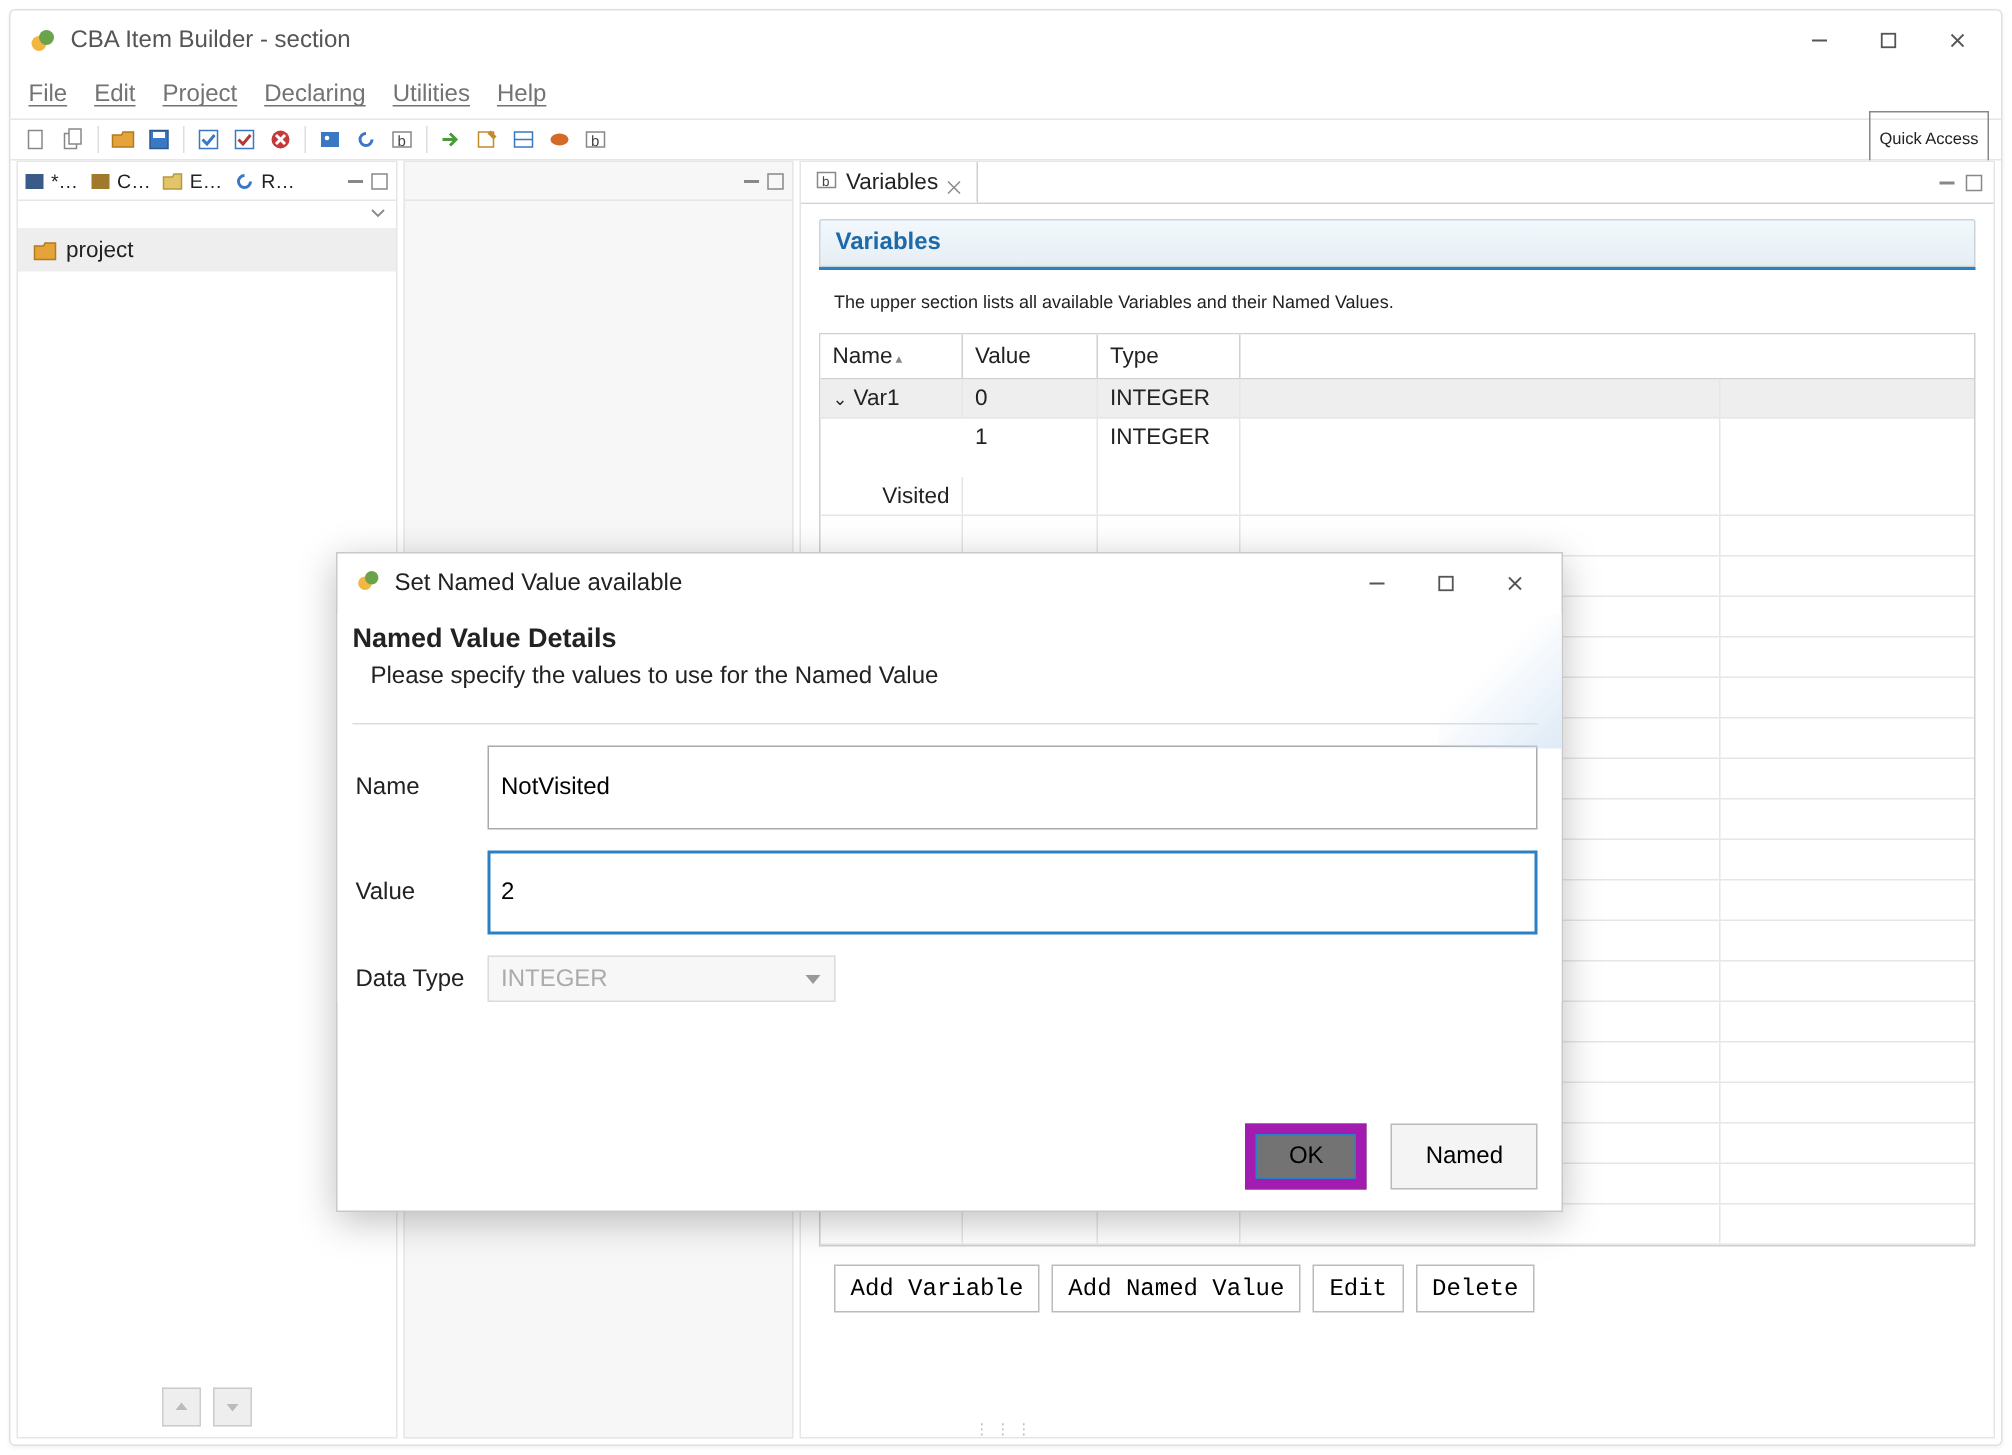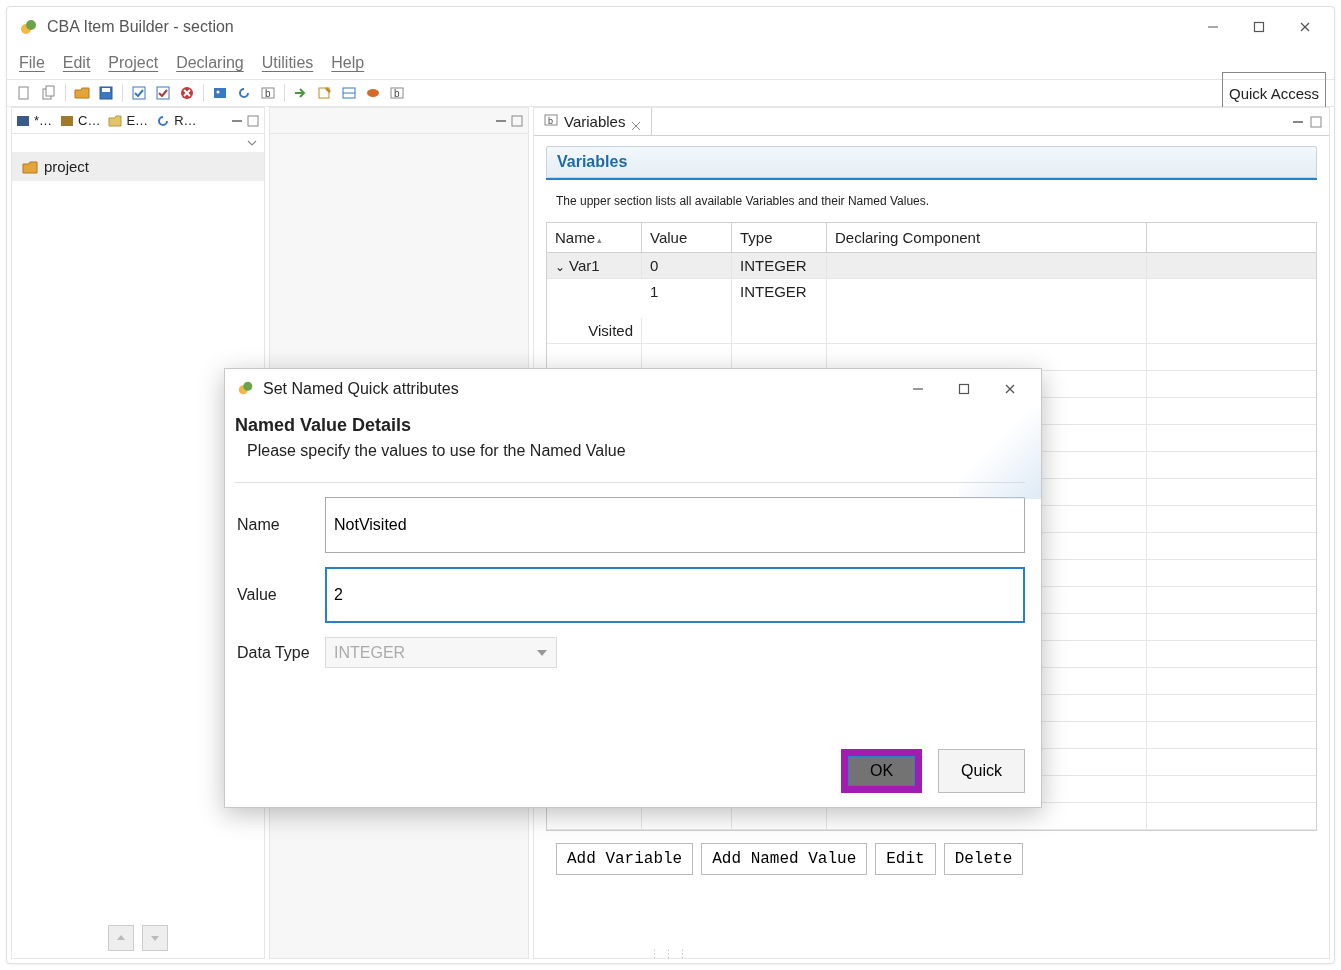--- a/index.html
+++ b/index.html
@@ -18,21 +18,21 @@
   
   .menubar { height:32px; display:flex; align-items:center; gap:18px; padding:0 12px; font-size:16px; }
   .menuitem { color:#737373; }
   .menuitem .ul { text-decoration:underline; text-underline-offset:3px; }
 
   
   .toolbar { height:28px; border-top:1px solid #e6e6e6; border-bottom:1px solid #e6e6e6; background:#fff; display:flex; align-items:center; padding:0 8px; gap:4px; }
   .toolbar .sep { width:1px; height:18px; background:#ddd; margin:0 2px; }
   .tbtn { width:20px; height:20px; display:flex; align-items:center; justify-content:center; }
   .tbtn svg { width:16px; height:16px; }
-  .toolbar .qa { margin-left:auto; border:1px solid #888; padding:12px 6px; font-size:15px; }
+  .toolbar .qa { margin-left:auto; border:1px solid #888; padding:12px 6px; font-size:11px; }
 
   
   .content { position:absolute; top:100px; bottom:4px; left:4px; right:4px; display:flex; gap:4px; }
 
   
   .left { width:254px; background:#fff; border:1px solid #e6e6e6; display:flex; flex-direction:column; }
   .tabrow { height:26px; display:flex; align-items:center; border-bottom:1px solid #e6e6e6; font-size:13px; }
   .tab { display:flex; align-items:center; gap:4px; padding:0 4px; height:100%; }
   .tab .ticon2 { width:14px; height:14px; display:inline-block; }
   .tabrow .ctrls { margin-left:auto; display:flex; gap:2px; padding-right:4px; }
@@ -342,21 +342,20 @@
         <div class="panelbody">
           <div class="sectionbar">Variables</div>
           <div class="hr-blue"></div>
           <div class="desc">The upper section lists all available Variables and their Named Values.</div>
 
           <div class="grid">
             <div class="ghead">
               <div class="gh c-name"><span>Name</span><span class="sort">▴</span></div>
               <div class="gh c-value">Value</div>
               <div class="gh c-type">Type</div>
-              <div class="gh c-decl">Declaring Component</div>
               <div class="gh c-end"></div>
             </div>
             <div id="gridrows">
                 <div class="grow selrow">
                   <div class="gc c-name" style=""><span class="expand">⌄</span>Var1</div>
                   <div class="gc c-value">0</div>
                   <div class="gc c-type">INTEGER</div>
                   <div class="gc c-decl"></div>
                   <div class="gc c-end"></div>
                 </div>
@@ -509,21 +508,21 @@
     <div class="bottom-handle">⋮⋮⋮</div>
   </div>
 
   <div class="dialog">
     <div class="dtitle">
       <span><svg width="18" height="18" viewBox="0 0 20 20">
             <circle cx="7" cy="12" r="5" fill="#f4b642"></circle>
             <circle cx="12" cy="8" r="5" fill="#6aa44a"></circle>
           </svg></span>
       <span style="width:8px"></span>
-      <span class="title">Set Named Quick attributes</span>
+      <span class="title">Set Named Value available</span>
       <span class="spacer"></span>
       <div class="winbtn">
           <svg viewBox="0 0 12 12">
             <line x1="1" y1="6" x2="11" y2="6" stroke="#555" stroke-width="1.2"></line>
           </svg>
         </div>
       <div class="winbtn">
           <svg viewBox="0 0 12 12">
             <rect x="1.5" y="1.5" width="9" height="9" fill="none" stroke="#555" stroke-width="1.2"></rect>
           </svg>
@@ -553,16 +552,16 @@
         <div class="dlabel">Data Type</div>
         <div class="selwrap">
           <select class="dselect" disabled="">
             <option>INTEGER</option>
           </select>
         </div>
       </div>
     </div>
     <div class="dfooter">
       <button class="dbtn primary">OK</button>
-      <button class="dbtn">Quick</button>
+      <button class="dbtn">Named</button>
     </div>
   </div>
 </div>
 
 </body></html>

